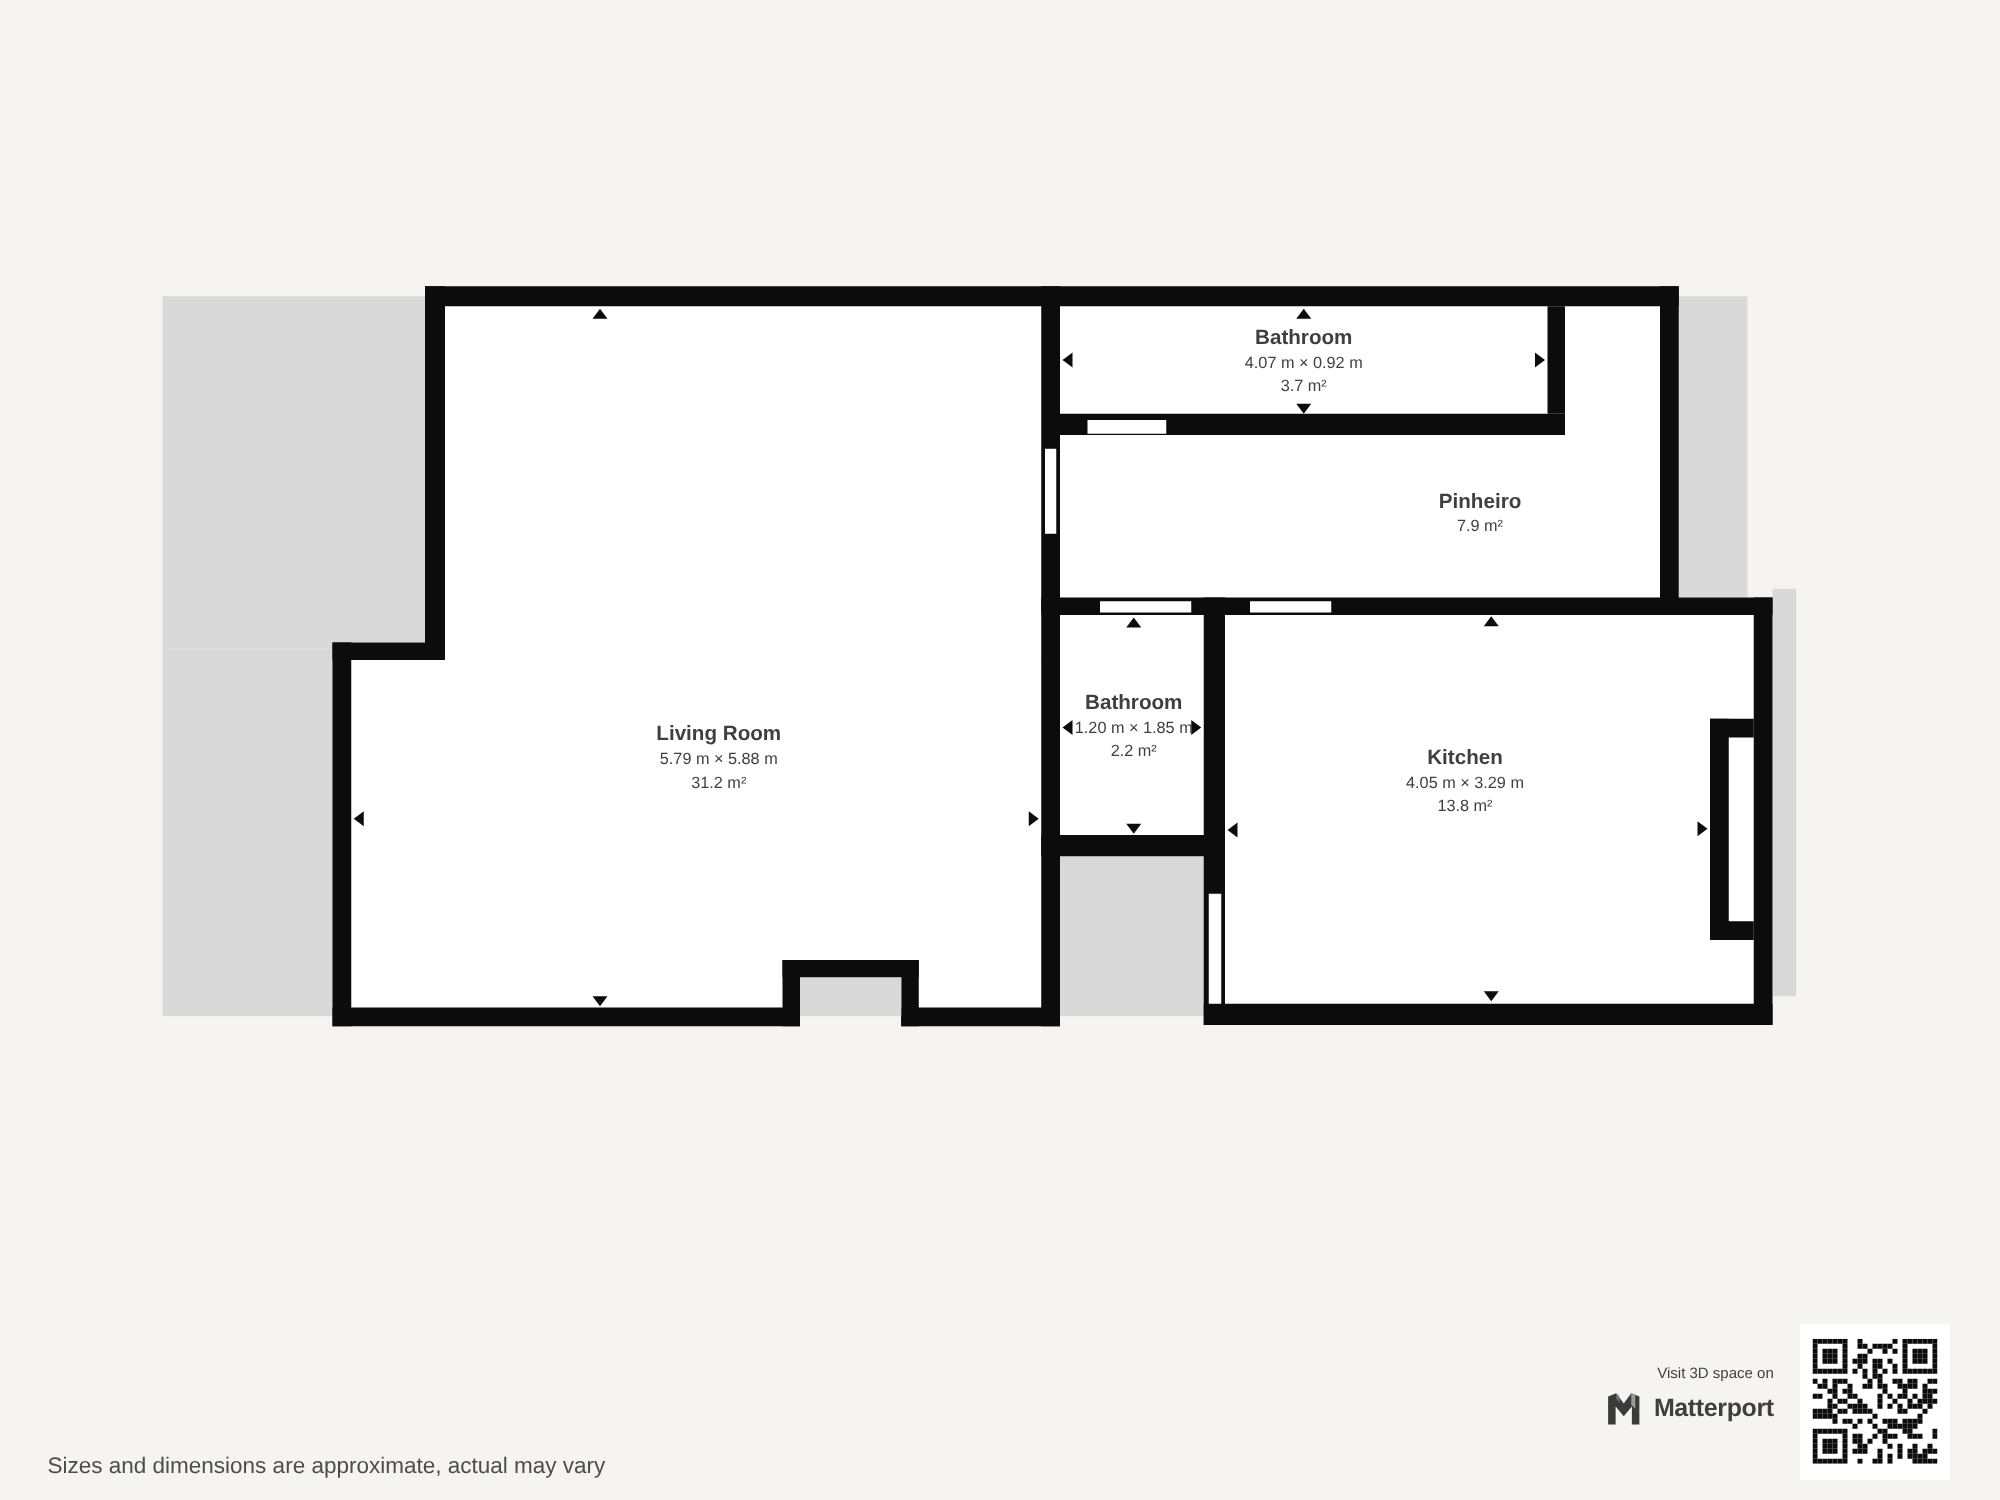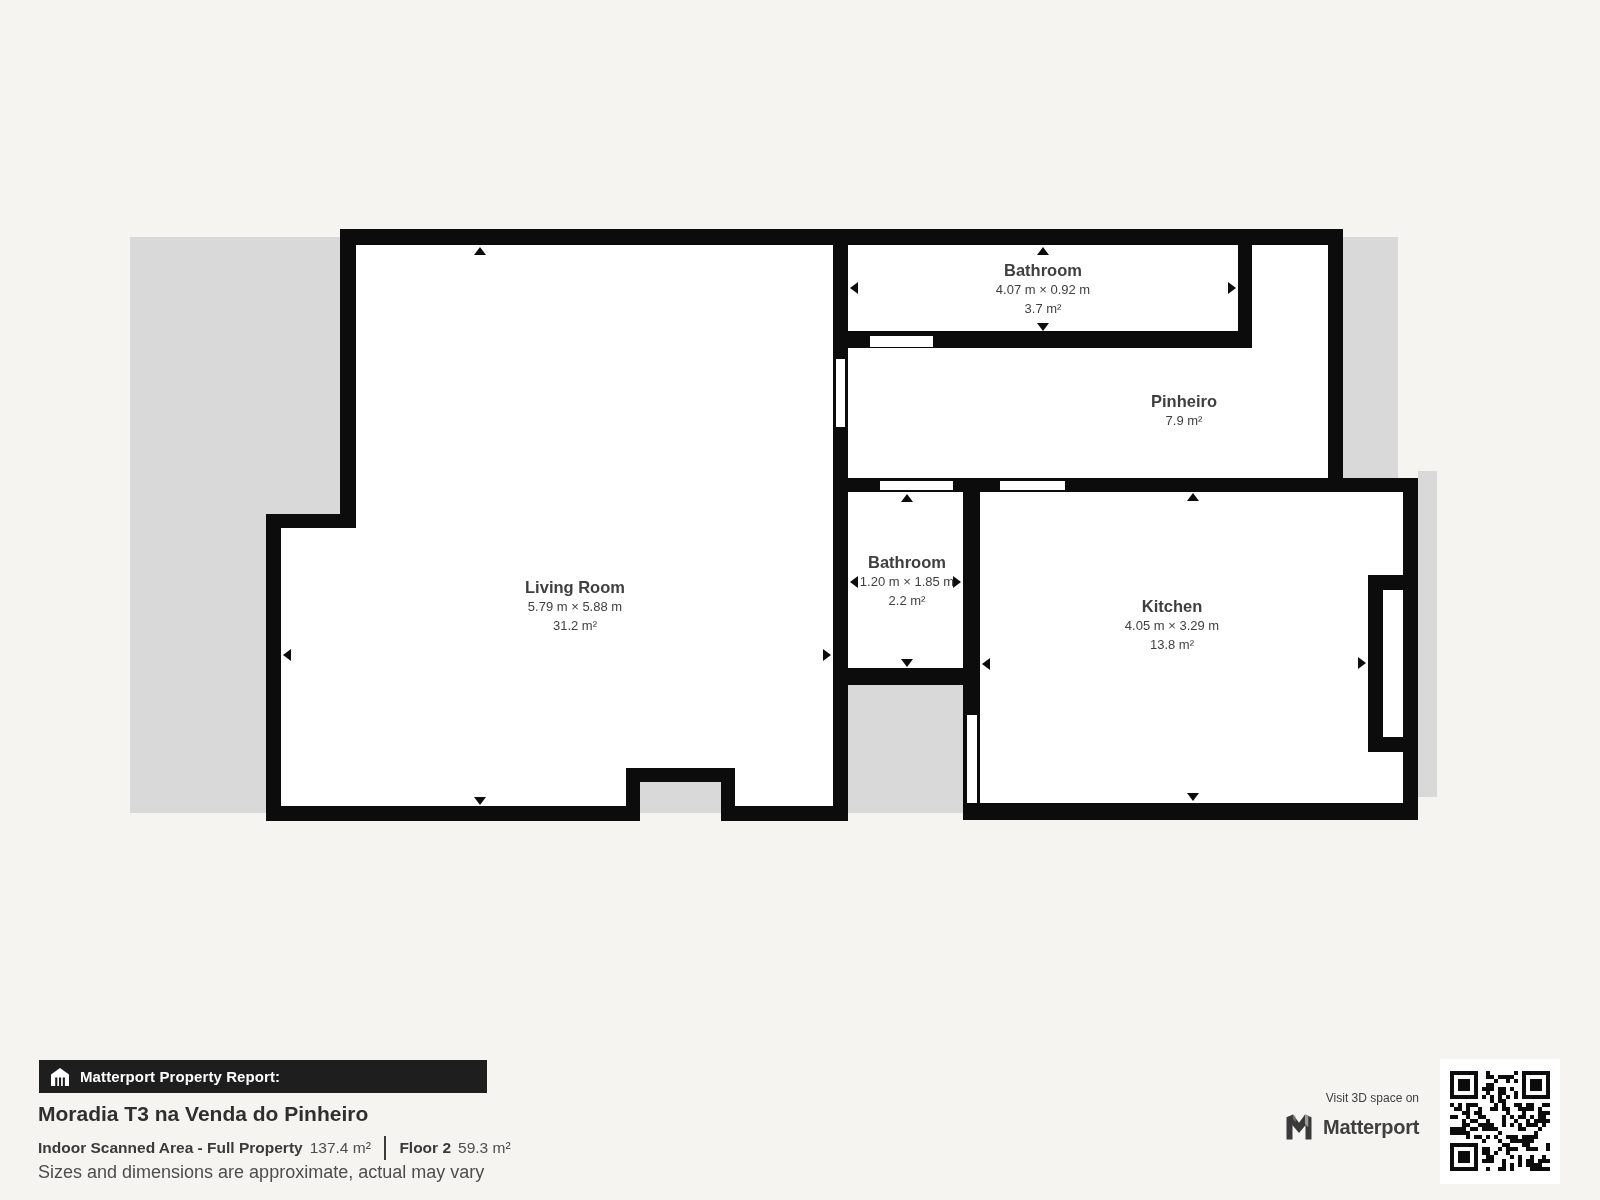--- a/index.html
+++ b/index.html
@@ -119,41 +119,22 @@
     <div class="room-dims">1.20 m × 1.85 m</div>
     <div class="room-area">2.2 m²</div>
   </div>
 
   <div class="room-label" style="left:1172px;top:596px">
     <div class="room-title">Kitchen</div>
     <div class="room-dims">4.05 m × 3.29 m</div>
     <div class="room-area">13.8 m²</div>
   </div>
 
-  <div class="banner">
-    <svg width="20" height="20" viewBox="0 0 20 20">
-      <path d="M10 1 L19 7.5 V19 H1 V7.5 Z" fill="#ffffff"></path>
-      <rect x="5.2" y="10.5" width="2.1" height="8.5" fill="#1e1e1e"></rect>
-      <rect x="9.0" y="10.5" width="2.1" height="8.5" fill="#1e1e1e"></rect>
-      <rect x="12.8" y="10.5" width="2.1" height="8.5" fill="#1e1e1e"></rect>
-    </svg>
-    <span class="banner-text">Matterport Property Report:</span>
-  </div>
-
-  <div class="prop-title">Moradia T3 na Venda do Pinheiro</div>
-
-  <div class="info-line">
-    <span class="info-bold">Indoor Scanned Area - Full Property</span>
-    <span style="width:7px"></span>
-    <span>137.4 m²</span>
-    <span class="info-sep"></span>
-    <span class="info-bold">Floor 2</span>
-    <span style="width:7px"></span>
-    <span>59.3 m²</span>
-  </div>
+
+
 
   <div class="disclaimer">Sizes and dimensions are approximate, actual may vary</div>
 
   <div class="visit-text">Visit 3D space on</div>
 
   <div class="mp-logo-row">
     <svg width="30" height="30" viewBox="0 0 24 24">
       <path d="M2 22 V4.2 L7.2 2 L12 8.6 L16.8 2 L22 4.2 V22 H17.2 V10.6 L12 16.8 L6.8 10.6 V22 Z" fill="#3a3a3a"></path>
       <path d="M16.8 2 L19.4 3.4 L19.4 12.2 L16.8 9.5 Z" fill="#9b9b9b"></path>
       <path d="M7.2 2 L9.4 3.2 L9.4 8.2 L7.2 5.6 Z" fill="#9b9b9b" opacity="0.55"></path>

